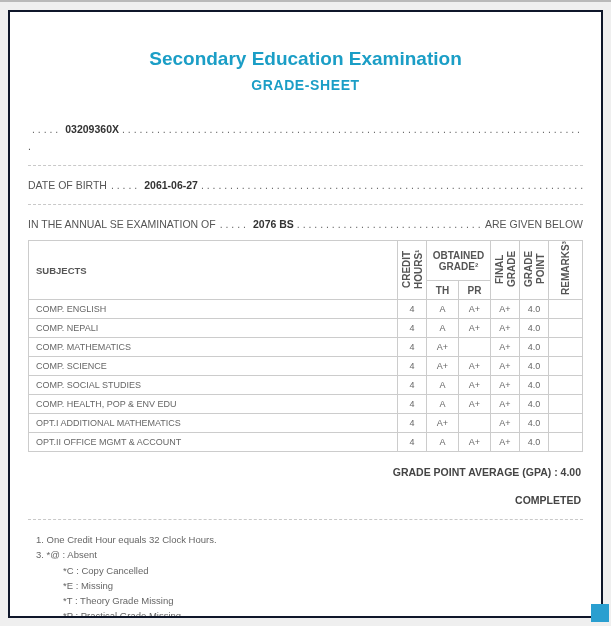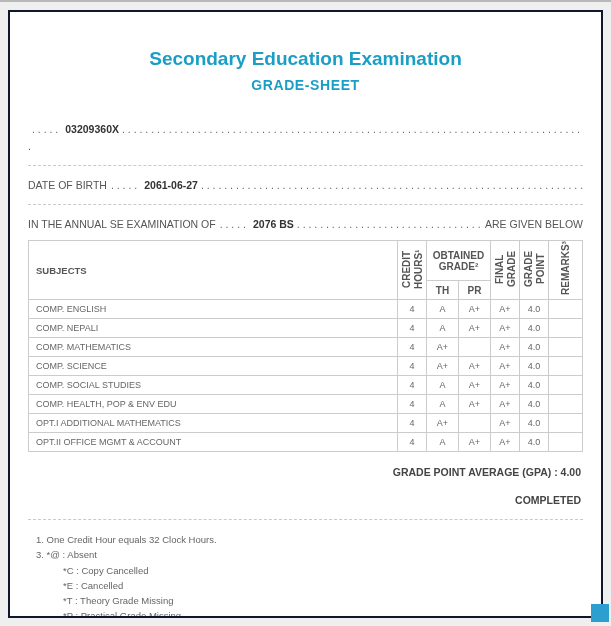--- a/index.html
+++ b/index.html
@@ -216,20 +216,20 @@
 
   <div class="gpa">GRADE POINT AVERAGE (GPA) : 4.00</div>
   <div class="status">COMPLETED</div>
 
   <div class="dashed"></div>
 
   <div class="footnotes">
       <div class="fn-item">1. One Credit Hour equals 32 Clock Hours.</div>
       <div class="fn-item">3. *@ : Absent</div>
       <div class="fn-sub">*C : Copy Cancelled</div>
-      <div class="fn-sub">*E : Cancelled</div>
+      <div class="fn-sub">*E : Missing</div>
       <div class="fn-sub">*T : Theory Grade Missing</div>
       <div class="fn-sub">*P : Practical Grade Missing</div>
     </div>
 
 </div>
 
 <div class="scroll-btn"></div>
 
 </body></html>

